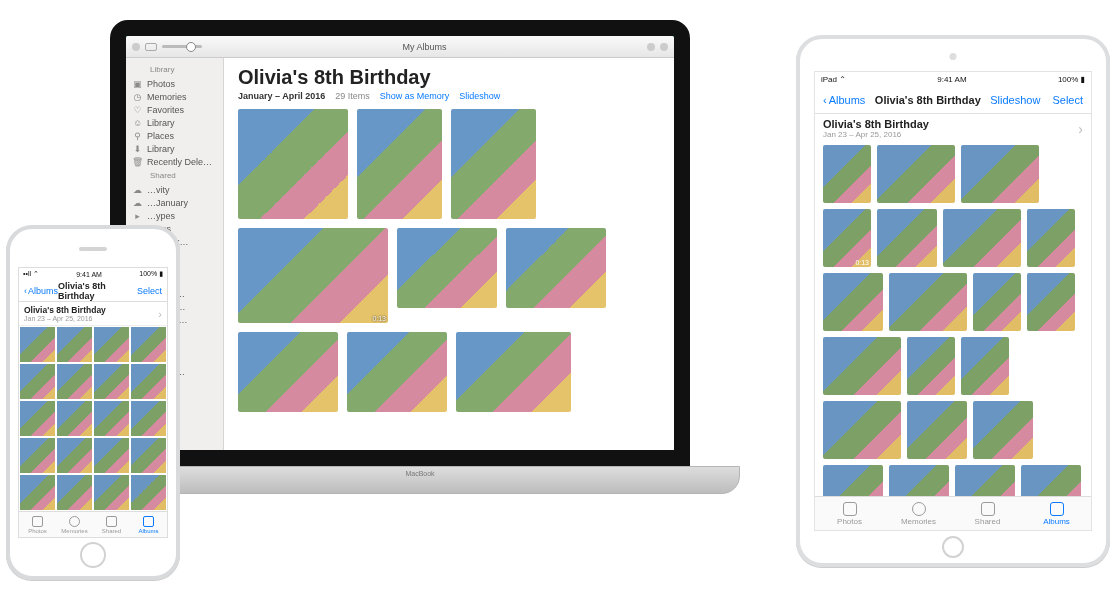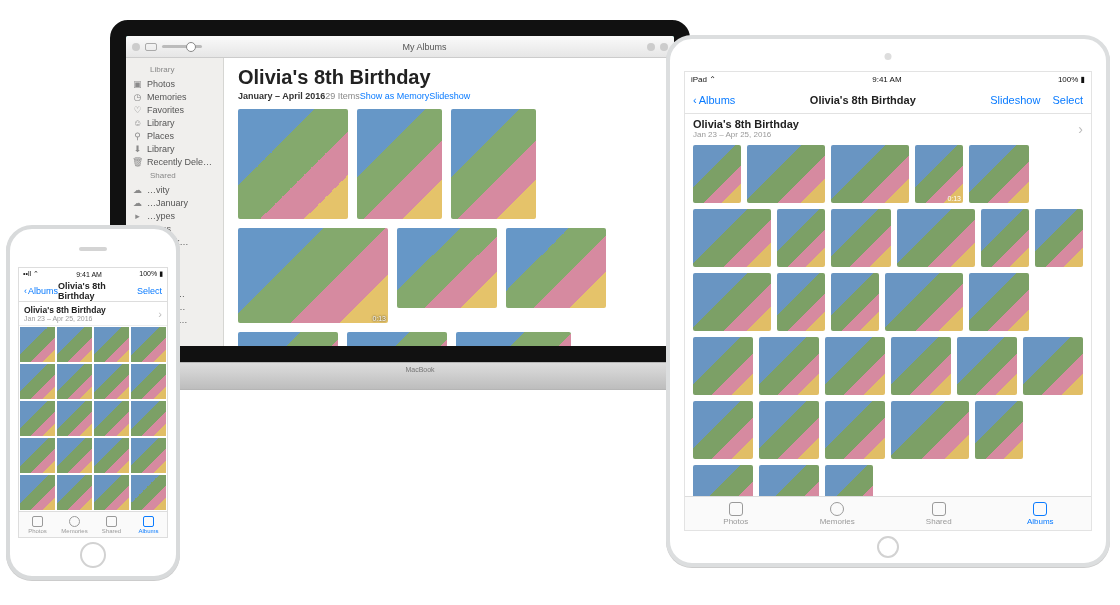--- a/index.html
+++ b/index.html
@@ -11,21 +11,21 @@
     overflow:hidden;
   }
 
   
   .macbook {
     position:absolute;
     left:100px; top:20px;
     width:600px;
   }
   .mac-screen {
-    width:580px; height:342px;
+    width:580px; height:446px;
     background:#5eead4;
     border:16px solid #111;
     border-radius:18px 18px 0 0;
     position:relative;
     overflow:hidden;
     margin:0 auto;
   }
   .mac-base {
     width:640px; height:28px;
     background:linear-gradient(#ddd,#bdbdbd);
@@ -58,21 +58,21 @@
     padding:4px 0;
     font-size:9px; color:#555;
     overflow:hidden;
   }
   .mac-side .side-head{font-size:8px;color:#888;padding:3px 24px;text-transform:none}
   .mac-side .side-item{display:flex;align-items:center;gap:4px;padding:1.5px 6px;white-space:nowrap;overflow:hidden;text-overflow:ellipsis}
   .mac-side .side-item .glyph{color:#8a8a8a;font-size:9px;width:11px;display:inline-block;text-align:center}
 
   .mac-main{flex:1;padding:8px 14px;overflow:hidden;background:#fff}
   .mac-title{font-size:20px;font-weight:700;color:#222;margin-bottom:2px}
-  .mac-sub{font-size:9px;color:#333;display:flex;align-items:baseline;margin-bottom:8px}
+  .mac-sub{font-size:9px;color:#333;display:flex;gap:10px;align-items:baseline;margin-bottom:8px}
   .mac-sub .dim{color:#888}
   .mac-sub .link{color:#0a7bff}
 
   .mac-grid{display:flex;flex-wrap:wrap;gap:9px}
   .thumb{background:linear-gradient(135deg,#6697c7 0%,#6697c7 35%,#84a96d 35%,#84a96d 60%,#d68aa0 60%,#d68aa0 80%,#e5c36a 80%);border-radius:2px;position:relative}
   .thumb .dur{position:absolute;right:2px;bottom:1px;color:#fff;font-size:7px;text-shadow:0 0 2px #000}
   .t-sq{width:110px;height:110px}
   .t-por{width:85px;height:110px}
   .t-land{width:150px;height:95px}
   .t-mid{width:100px;height:80px}
@@ -109,21 +109,21 @@
   .ios-tab{position:absolute;left:0;right:0;bottom:0;height:26px;border-top:1px solid #ddd;background:#fafafa;display:flex}
   .ios-tab .tab{flex:1;display:flex;flex-direction:column;align-items:center;justify-content:center;font-size:6px;color:#9a9a9a}
   .ios-tab .tab.active{color:#0a7bff}
   .ios-tab .tab .tic{width:11px;height:11px;border:1px solid currentColor;border-radius:2px;margin-bottom:1px}
   .ios-tab .tab .tic.cir{border-radius:50%}
 
   
   .ipad{
     position:absolute;
     right:10px; top:35px;
-    width:444px; height:532px;
+    width:314px; height:532px;
     background:#fff;
     border:4px solid #dcdedf;
     border-radius:26px;
     box-shadow:0 1px 0 #ccc;
   }
   .ipad-screen{position:absolute;top:32px;left:14px;right:14px;bottom:32px;background:#fff;border:1px solid #e3e3e3;overflow:hidden}
   .ipad .home-btn{position:absolute;bottom:5px;left:50%;transform:translateX(-50%);width:22px;height:22px;border:2px solid #d2d2d2;border-radius:50%}
   .ipad .cam{position:absolute;top:14px;left:50%;transform:translateX(-50%);width:7px;height:7px;border-radius:50%;background:#ddd}
 
   .ipad-status{height:14px;display:flex;justify-content:space-between;align-items:center;padding:0 6px;font-size:8px;color:#111}

